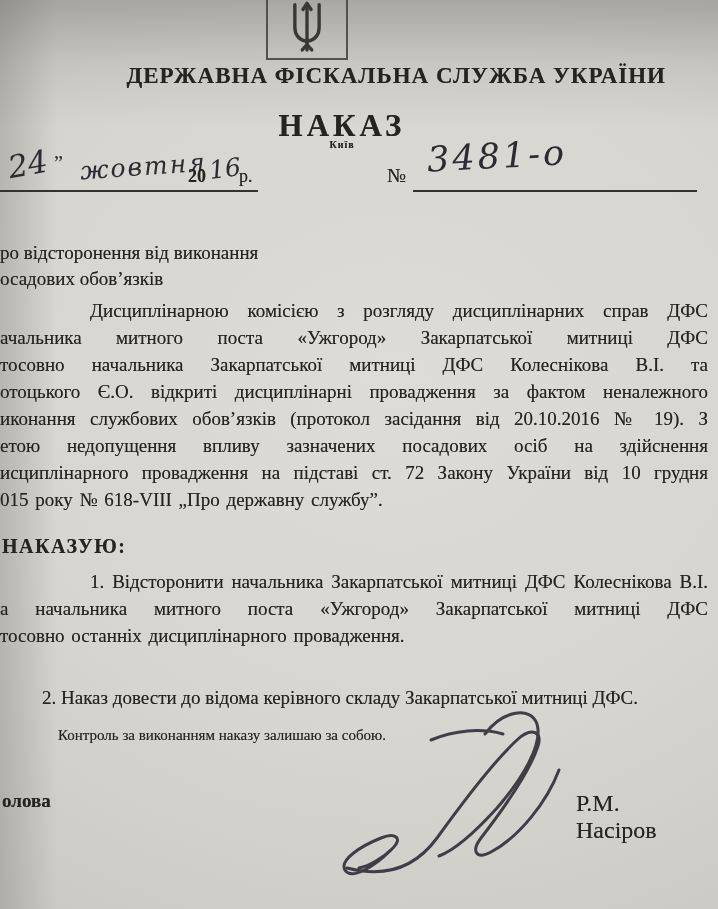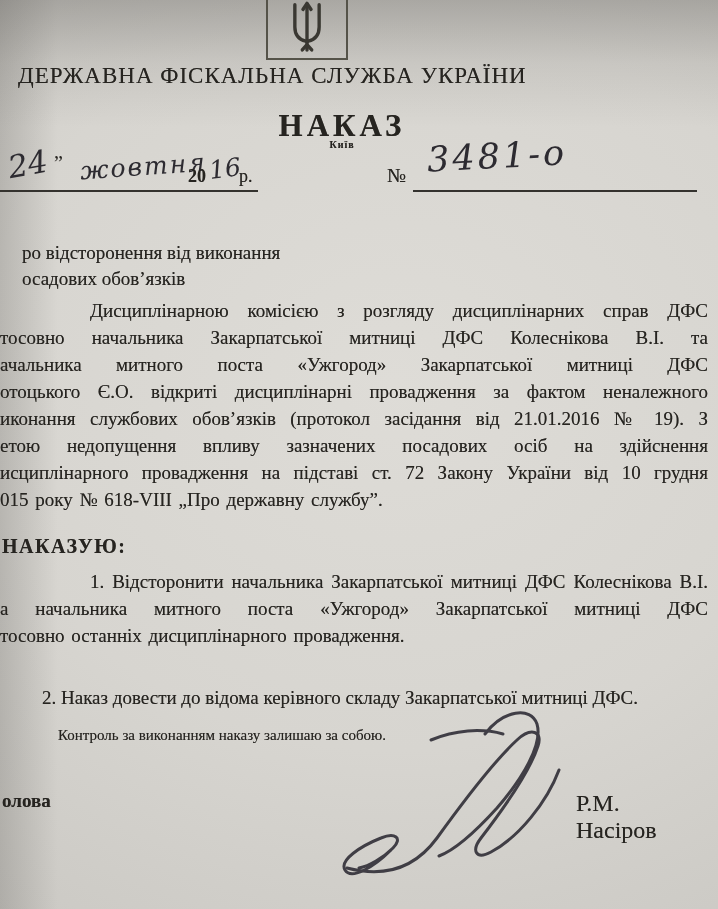--- a/index.html
+++ b/index.html
@@ -17,42 +17,42 @@
   }
   .abs{position:absolute;}
   .ink{text-shadow:0 0 .5px rgba(40,38,34,.55);}
   
   .emblem-box{
     left:266px;top:0;width:78px;height:58px;
     border:2px solid #555349;border-top:none;
     display:flex;align-items:flex-start;justify-content:center;
   }
   
-  .org-title{left:18px;top:63px;width:648px;text-align:left;
-    font-size:23px;font-weight:normal;letter-spacing:1px;}
+  .org-title{left:18px;top:63px;width:648px;text-align:right;
+    font-size:23px;font-weight:bold;letter-spacing:1px;}
   .doc-type{left:18px;top:108px;width:648px;text-align:center;
     font-size:31px;font-weight:bold;letter-spacing:4px;}
   .city{left:18px;top:139px;width:648px;text-align:center;
     font-size:10px;font-weight:bold;letter-spacing:1px;}
   
   .date-area{top:152px;left:0;width:270px;height:44px;}
   .date-rule{position:absolute;left:0;bottom:4px;width:258px;border-bottom:2px solid #34322e;}
   .num-area{top:148px;left:385px;width:320px;height:48px;}
   .num-rule{position:absolute;left:28px;bottom:4px;width:284px;border-bottom:2px solid #34322e;}
   .num-label{position:absolute;left:2px;top:16px;font-size:20px;}
   .hw{font-family:"DejaVu Serif", serif;font-style:italic;color:#2d2b31;}
   .hw-day{position:absolute;left:8px;top:-6px;font-size:31px;transform:rotate(-10deg);}
   .date-q{position:absolute;left:54px;top:0;font-size:20px;}
   .hw-month{position:absolute;left:80px;top:0;font-size:25px;transform:rotate(-4deg);letter-spacing:2px;}
   .date-year{position:absolute;left:188px;top:14px;font-size:18px;font-weight:bold;}
   .hw-year{position:absolute;left:209px;top:2px;font-size:25px;transform:rotate(-7deg);}
   .date-r{position:absolute;left:239px;top:14px;font-size:18px;}
   .hw-number{position:absolute;left:42px;top:-12px;font-size:35px;transform:rotate(-3deg);letter-spacing:3px;}
   
-  .subject{top:240px;left:0;width:340px;font-size:19px;line-height:26px;margin-left:22px;}
+  .subject{top:240px;left:0;width:340px;font-size:19px;line-height:26px;}
   .paras{left:0;width:714px;padding-right:6px;box-sizing:border-box;
     font-size:19px;line-height:27px;word-spacing:2px;}
   .body-block{top:297px;}
   .item1-block{top:568px;}
   .jline{text-align:justify;text-align-last:justify;}
   .jline.last{text-align-last:left;}
   .indent{text-indent:42px;margin-left:48px;}
   .order-word{top:535px;left:2px;font-size:20px;letter-spacing:1.5px;font-weight:bold;}
   .item2{top:684px;left:0;width:714px;padding-right:6px;box-sizing:border-box;
     font-size:19px;line-height:27px;text-indent:42px;}
@@ -99,24 +99,24 @@
     <span class="num-rule"></span>
   </div>
 
   <div class="abs subject ink">
     <div>ро відсторонення від виконання</div>
     <div>осадових обов’язків</div>
   </div>
 
   <div class="abs paras body-block ink">
     <div class="jline indent">Дисциплінарною комісією з розгляду дисциплінарних справ ДФС</div>
+    <div class="jline">ачальника митного поста «Ужгород» Закарпатської митниці ДФС</div>
     <div class="jline">тосовно начальника Закарпатської митниці ДФС Колеснікова В.І. та</div>
-    <div class="jline">ачальника митного поста «Ужгород» Закарпатської митниці ДФС</div>
     <div class="jline">отоцького Є.О. відкриті дисциплінарні провадження за фактом неналежного</div>
-    <div class="jline">иконання службових обов’язків (протокол засідання від 21.01.2016 № 19). З</div>
+    <div class="jline">иконання службових обов’язків (протокол засідання від 20.10.2016 № 19). З</div>
     <div class="jline">етою недопущення впливу зазначених посадових осіб на здійснення</div>
     <div class="jline">исциплінарного провадження на підставі ст. 72 Закону України від 10 грудня</div>
     <div class="jline last">015 року № 618-VIII „Про державну службу”.</div>
   </div>
 
   <div class="abs order-word ink">НАКАЗУЮ:</div>
 
   <div class="abs paras item1-block ink">
     <div class="jline indent">1. Відсторонити начальника Закарпатської митниці ДФС Колеснікова В.І.</div>
     <div class="jline">а начальника митного поста «Ужгород» Закарпатської митниці ДФС</div>

